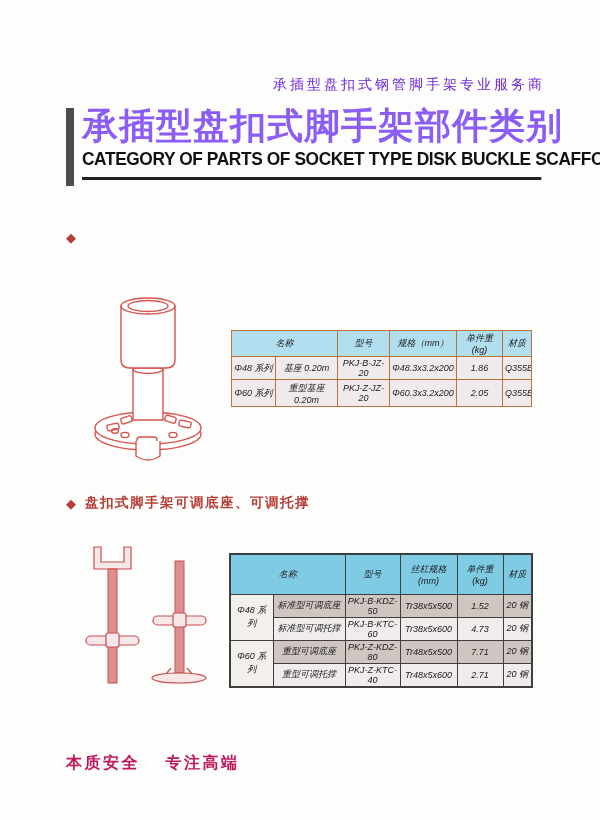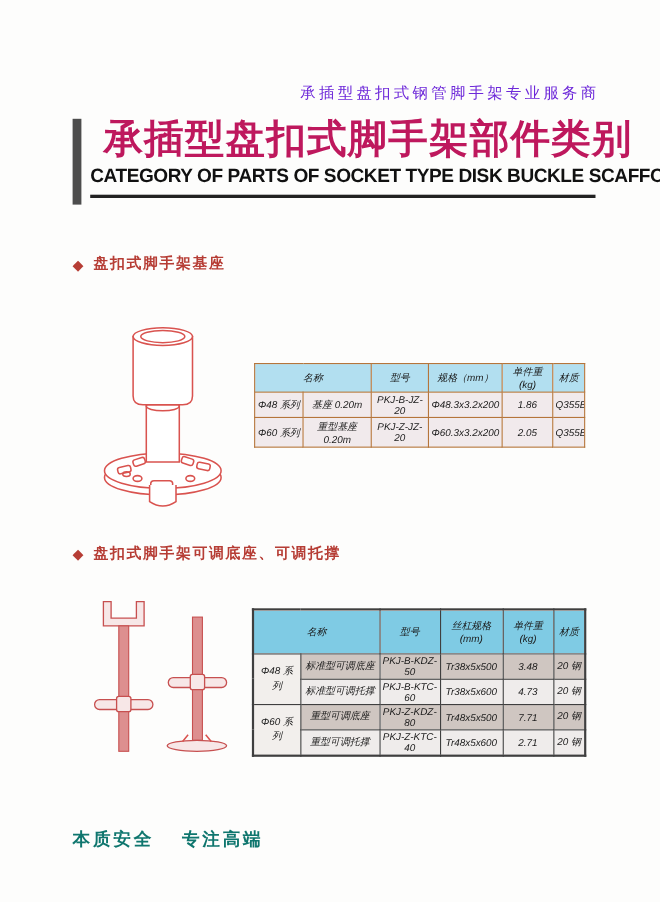--- a/index.html
+++ b/index.html
@@ -18,21 +18,21 @@
     white-space:nowrap;
     margin-top:20px;
   }
 
   
   .title-block { position:absolute; left:66px; top:104px; width:480px; }
   .title-bar {
     position:absolute; left:0; top:4px; width:8px; height:78px; background:#4d4d4d;
   }
   .title-cn {
-    margin-left:28px; font-size:36px; font-weight:bold; color:#be185d;
+    margin-left:16px; font-size:36px; font-weight:bold; color:#8b5cf6;
     letter-spacing:1px; line-height:1.2; white-space:nowrap;
   }
   .title-en {
     margin-left:16px; margin-top:2px; font-size:17.5px; font-weight:bold;
     color:#111; letter-spacing:-0.4px; white-space:nowrap;
     border-bottom:3px solid #222; padding-bottom:7px; width:464px;
     transform-origin:left; transform:scaleX(0.99);
   }
 
   
@@ -70,21 +70,21 @@
   #table-2 thead tr { height:40px; background:#7fcbe4; }
   #table-2 thead th { font-weight:normal; white-space:pre-line; }
   #table-2 tbody tr { height:23px; }
   #table-2 tbody tr.dark { background:#cfc6c1; }
   #table-2 tbody tr.light { background:#efeceb;margin-left:18px; }
   #table-2 td.series { background:#f2efec; }
 
   
   .footer-slogan {
     position:absolute; left:66px; top:753px;
-    font-size:16px; font-weight:bold; letter-spacing:2.5px; color:#0f766e;
+    font-size:16px; font-weight:bold; letter-spacing:2.5px; color:#be185d;
     white-space:pre;
   }
 
   svg .ln { fill:none; stroke:#d9534f; stroke-width:1.4; }
   svg .fw { fill:#ffffff; stroke:#d9534f; stroke-width:1.4; }
   svg .rod { fill:#dd8f8f; stroke:#c75050; stroke-width:1; }
   svg .part { fill:#f7e7e7; stroke:#c75050; stroke-width:1.2; }
 </style>
 </head>
 <body>
@@ -94,21 +94,20 @@
   <div class="tagline">承插型盘扣式钢管脚手架专业服务商</div>
 
   <div class="title-block">
     <div class="title-bar"></div>
     <div class="title-cn">承插型盘扣式脚手架部件类别</div>
     <div class="title-en">CATEGORY OF PARTS OF SOCKET TYPE DISK BUCKLE SCAFFOLD</div>
   </div>
 
   <div class="section-heading" id="heading-1">
     <span class="diamond">◆</span>
-    <span class="label">盘扣式脚手架基座</span>
   </div>
 
   <svg id="diagram-1" width="132" height="178" viewBox="0 0 132 178">
 
     <ellipse class="fw" cx="63" cy="146" rx="53" ry="16"></ellipse>
 
     <ellipse class="fw" cx="63" cy="140" rx="53" ry="16"></ellipse>
 
     <rect class="ln" x="22" y="136" width="12" height="6" rx="2" transform="rotate(-12 28 139)"></rect>
     <rect class="ln" x="94" y="133" width="12" height="6" rx="2" transform="rotate(12 100 136)"></rect>
@@ -204,21 +203,21 @@
         <th>单件重(kg)</th>
         <th>材质</th>
       </tr>
     </thead>
     <tbody>
       <tr class="dark">
         <td class="series" rowspan="2">Φ48 系列</td>
         <td>标准型可调底座</td>
         <td>PKJ-B-KDZ-50</td>
         <td>Tr38x5x500</td>
-        <td>3.48</td>
+        <td>1.52</td>
         <td>20 钢</td>
       </tr>
       <tr class="light">
         <td>标准型可调托撑</td>
         <td>PKJ-B-KTC-60</td>
         <td>Tr38x5x600</td>
         <td>4.73</td>
         <td>20 钢</td>
       </tr>
       <tr class="dark">

